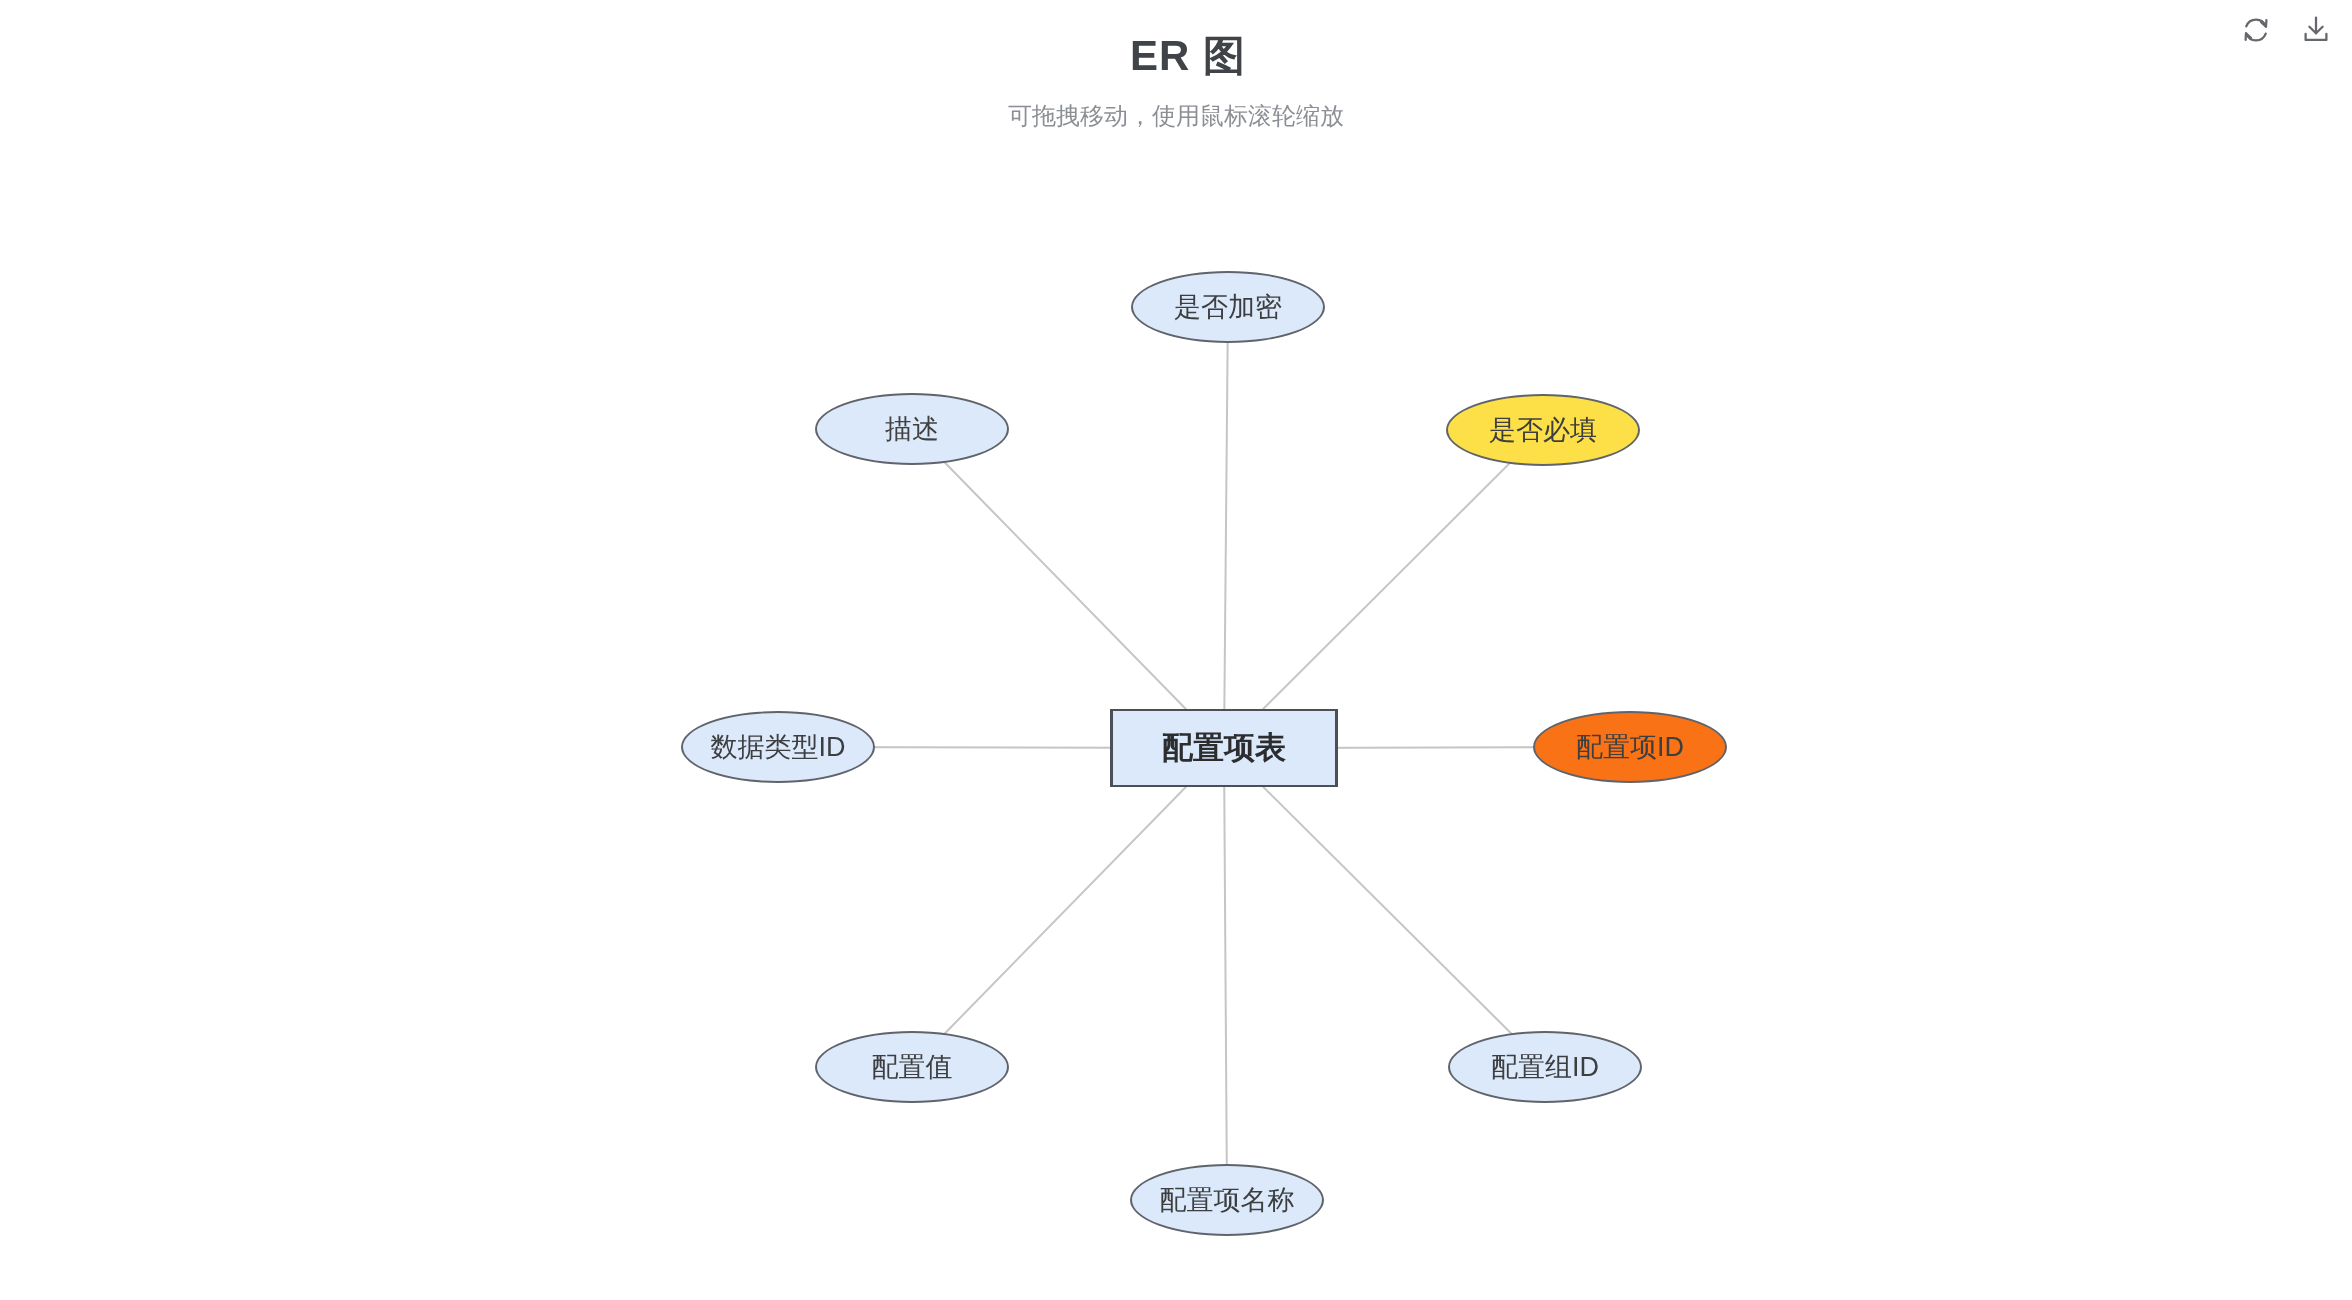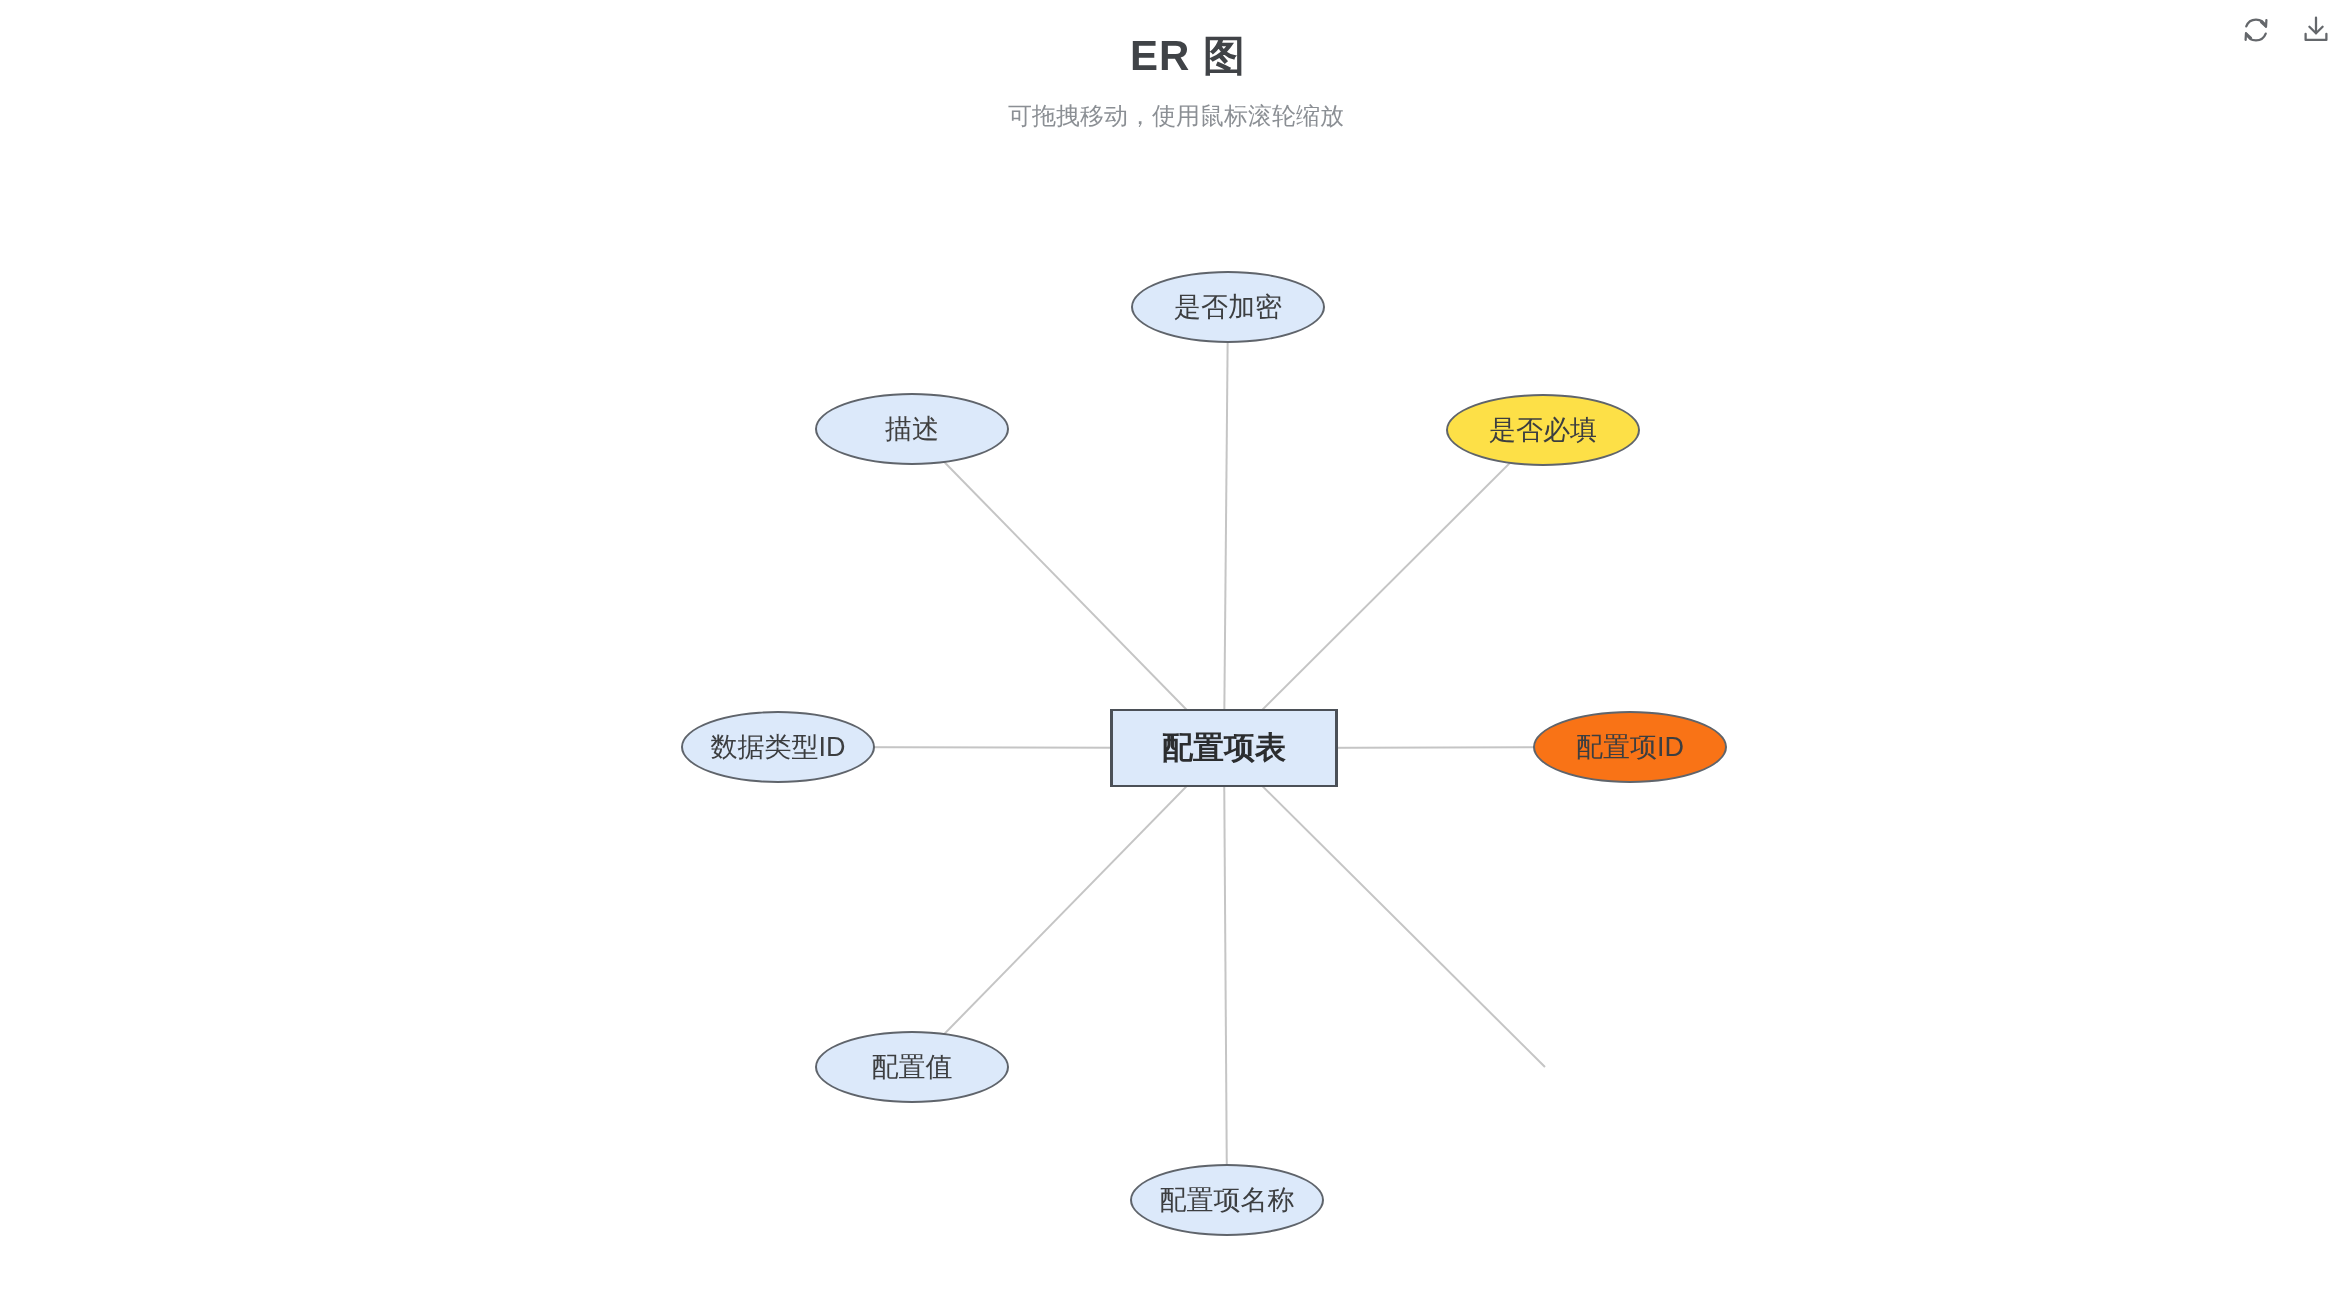--- a/index.html
+++ b/index.html
@@ -145,17 +145,18 @@
         <line x1="1224" y1="748" x2="1545" y2="1067" stroke="#c5c5c5" stroke-width="2"></line>
         <line x1="1224" y1="748" x2="1227" y2="1200" stroke="#c5c5c5" stroke-width="2"></line>
       </svg>
 
   <div class="attr-node" style="left: 1131px; top: 271px; width: 194px; height: 72px; background: rgb(220, 233, 250); border-color: rgb(95, 100, 107); color: rgb(60, 62, 64);">是否加密</div>
       <div class="attr-node" style="left: 815px; top: 393px; width: 194px; height: 72px; background: rgb(220, 233, 250); border-color: rgb(95, 100, 107); color: #404040;">描述</div>
       <div class="attr-node" style="left: 1446px; top: 394px; width: 194px; height: 72px; background: #fde047; border-color: rgb(95, 100, 107); color: rgb(60, 62, 64);">是否必填</div>
       <div class="attr-node" style="left: 681px; top: 711px; width: 194px; height: 72px; background: rgb(220, 233, 250); border-color: rgb(95, 100, 107); color: rgb(60, 62, 64);">数据类型ID</div>
       <div class="attr-node" style="left: 1533px; top: 711px; width: 194px; height: 72px; background: #f97316; border-color: rgb(95, 100, 107); color: rgb(60, 62, 64);">配置项ID</div>
       <div class="attr-node" style="left: 815px; top: 1031px; width: 194px; height: 72px; background: rgb(220, 233, 250); border-color: rgb(95, 100, 107); color: rgb(60, 62, 64);">配置值</div>
+      <div class="attr-node" style="left: 1448px; top: 1031px; width: 194px; height: 72px; background: rgb(220, 233, 250); border-color: rgb(95, 100, 107); color: rgb(60, 62, 64);">配置组ID</div>
       <div class="attr-node" style="left: 1130px; top: 1164px; width: 194px; height: 72px; background: rgb(220, 233, 250); border-color: rgb(95, 100, 107); color: rgb(60, 62, 64);">配置项名称</div>
       <div class="entity-node" style="left: 1110px; top: 709px; width: 228px; height: 78px; background: rgb(220, 233, 250); border-color: rgb(75, 80, 87); color: rgb(43, 45, 47);">配置项表</div>
     </div>
 
 </div>
 
 </body></html>

